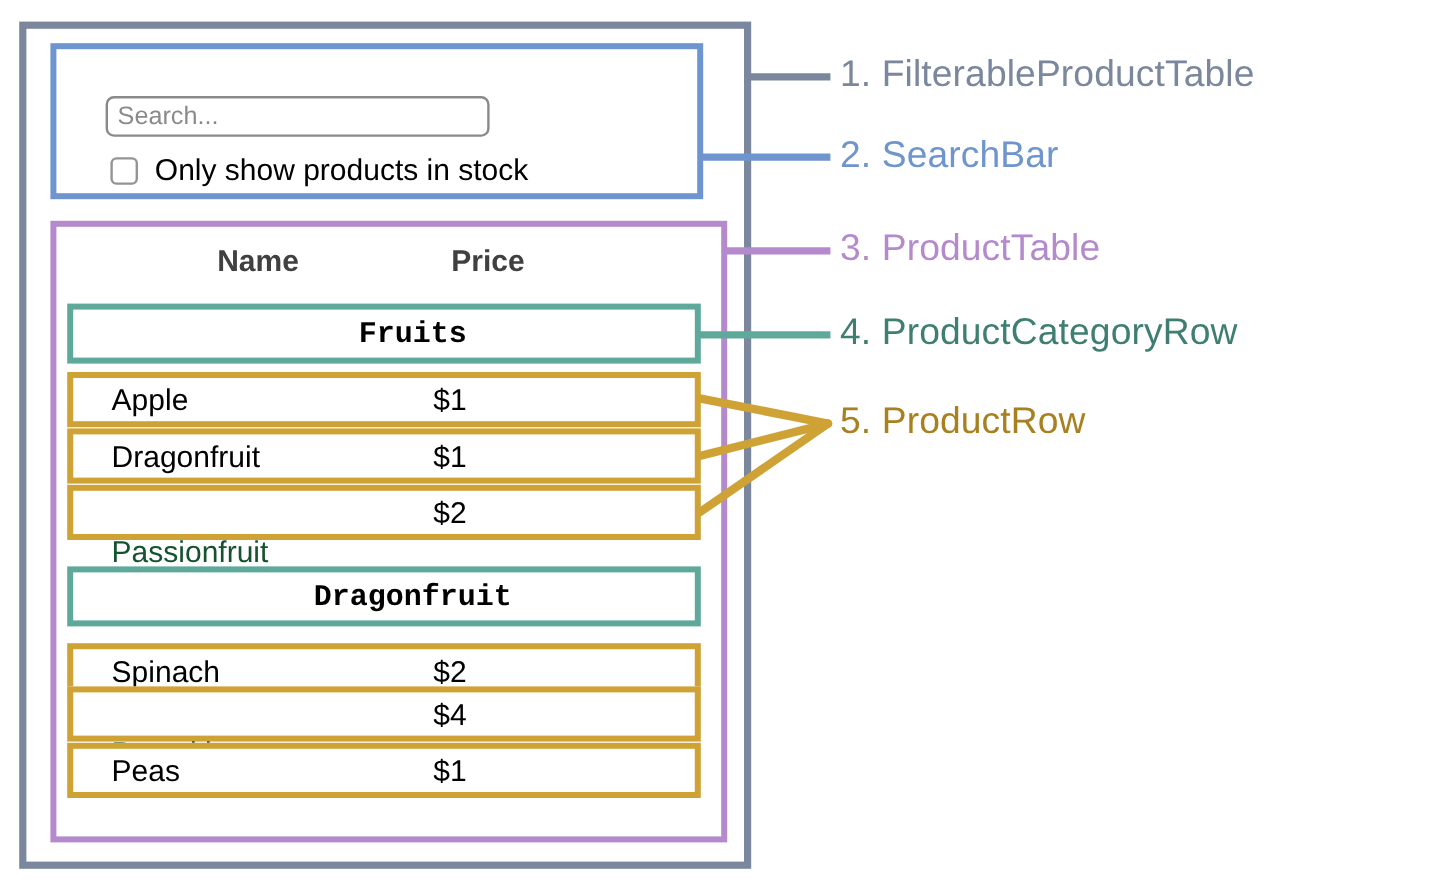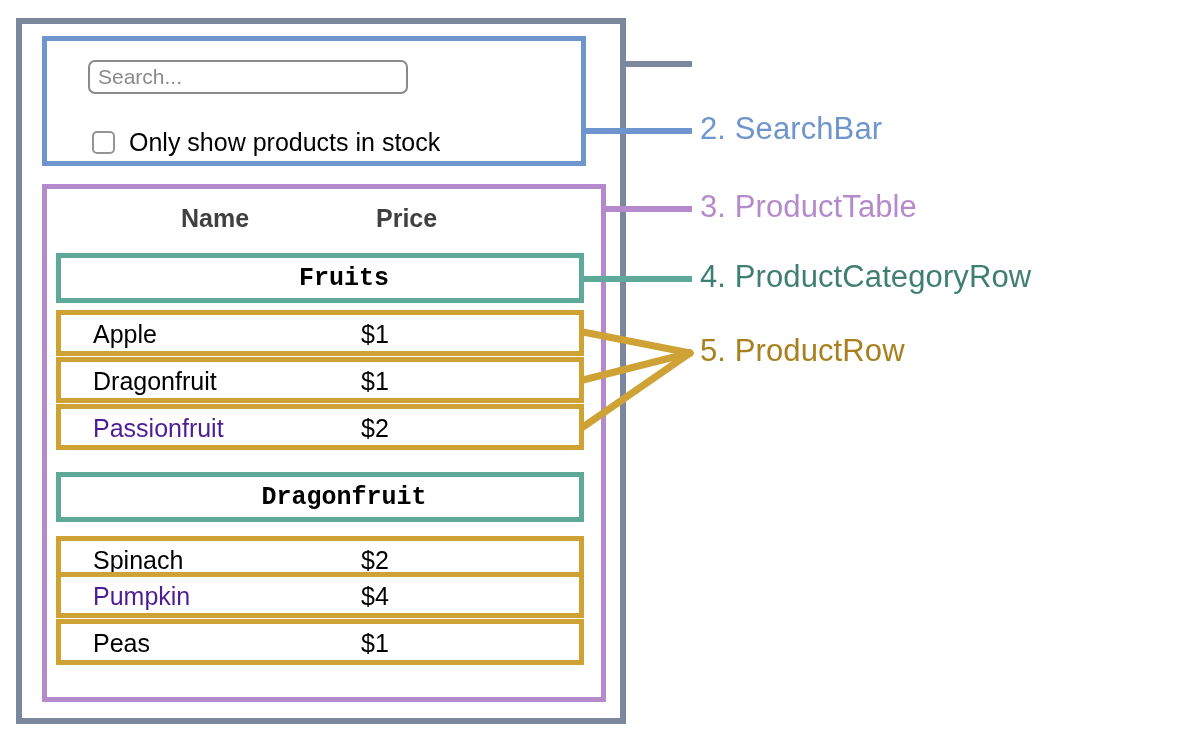--- a/index.html
+++ b/index.html
@@ -50,21 +50,21 @@
     width: 564px;
     height: 518px;
     border: 5px solid #b58acd;
     z-index: 4;
   }
 
   
   #search-input {
     position: absolute;
     left: 88px;
-    top: 60px;
+    top: 80px;
     width: 320px;
     height: 34px;
     box-sizing: border-box;
     border: 2px solid #8a8a8a;
     border-radius: 7px;
     background: #ffffff;
     color: #8a8a8a;
     font-size: 21px;
     font-family: "Liberation Sans", sans-serif;
     padding: 0 8px;
@@ -168,21 +168,21 @@
     position: absolute;
     left: 300px;
     top: 0;
     height: 36px;
     line-height: 38px;
     font-size: 25px;
     color: #000000;
     font-family: "Liberation Sans", sans-serif;
   }
   .in-stock { color: #000000; }
-  .out-of-stock { color: #4c1d95; }
+  .out-of-stock { color: #14532d; margin-top: 32px; }
 
   
   #connectors {
     position: absolute;
     left: 0; top: 0;
     width: 1200px;
     height: 744px;
     z-index: 8;
     pointer-events: none;
   }
@@ -268,20 +268,24 @@
 
     <line x1="604" y1="209" x2="692" y2="209" stroke="#b58acd" stroke-width="6"></line>
 
     <line x1="583" y1="279" x2="692" y2="279" stroke="#5fa99a" stroke-width="6"></line>
 
     <polyline points="583,332 690,353" fill="none" stroke="#cfa235" stroke-width="7" stroke-linecap="round"></polyline>
     <polyline points="583,380 690,353" fill="none" stroke="#cfa235" stroke-width="7" stroke-linecap="round"></polyline>
     <polyline points="583,427 690,353" fill="none" stroke="#cfa235" stroke-width="7" stroke-linecap="round"></polyline>
   </svg>
 
+  <div class="legend-label" style="left:700px; top:45px; color:#7b879c;">
+    <span>1.</span>
+    <span>FilterableProductTable</span>
+  </div>
 
   <div class="legend-label" style="left:700px; top:112px; color:#6e95cd;">
     <span>2.</span>
     <span>SearchBar</span>
   </div>
 
   <div class="legend-label" style="left:700px; top:190px; color:#b58acd;">
     <span>3.</span>
     <span>ProductTable</span>
   </div>

